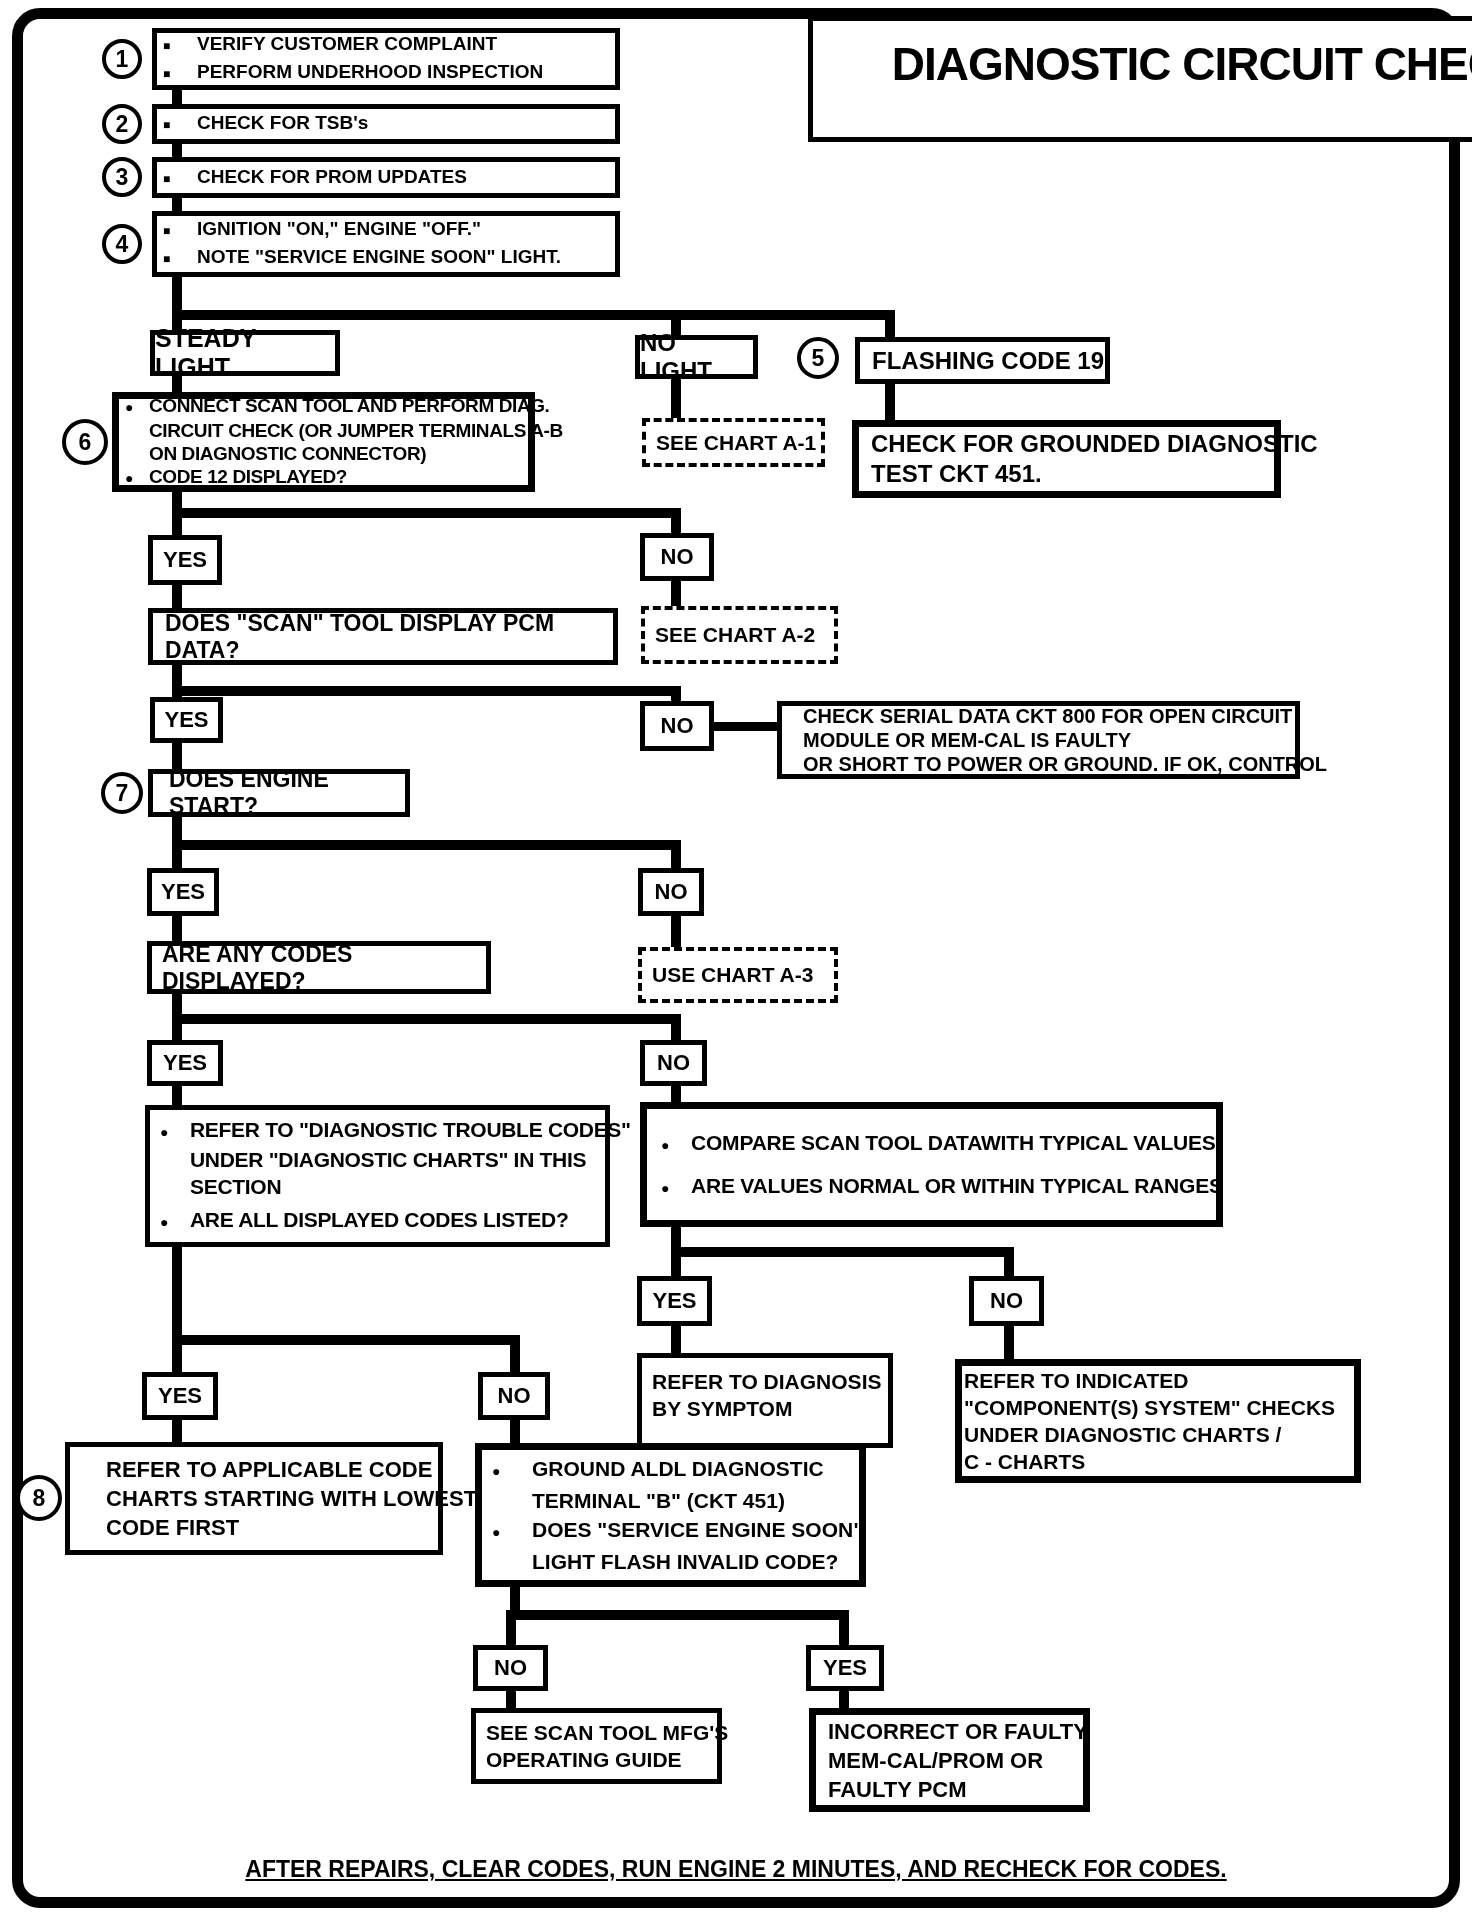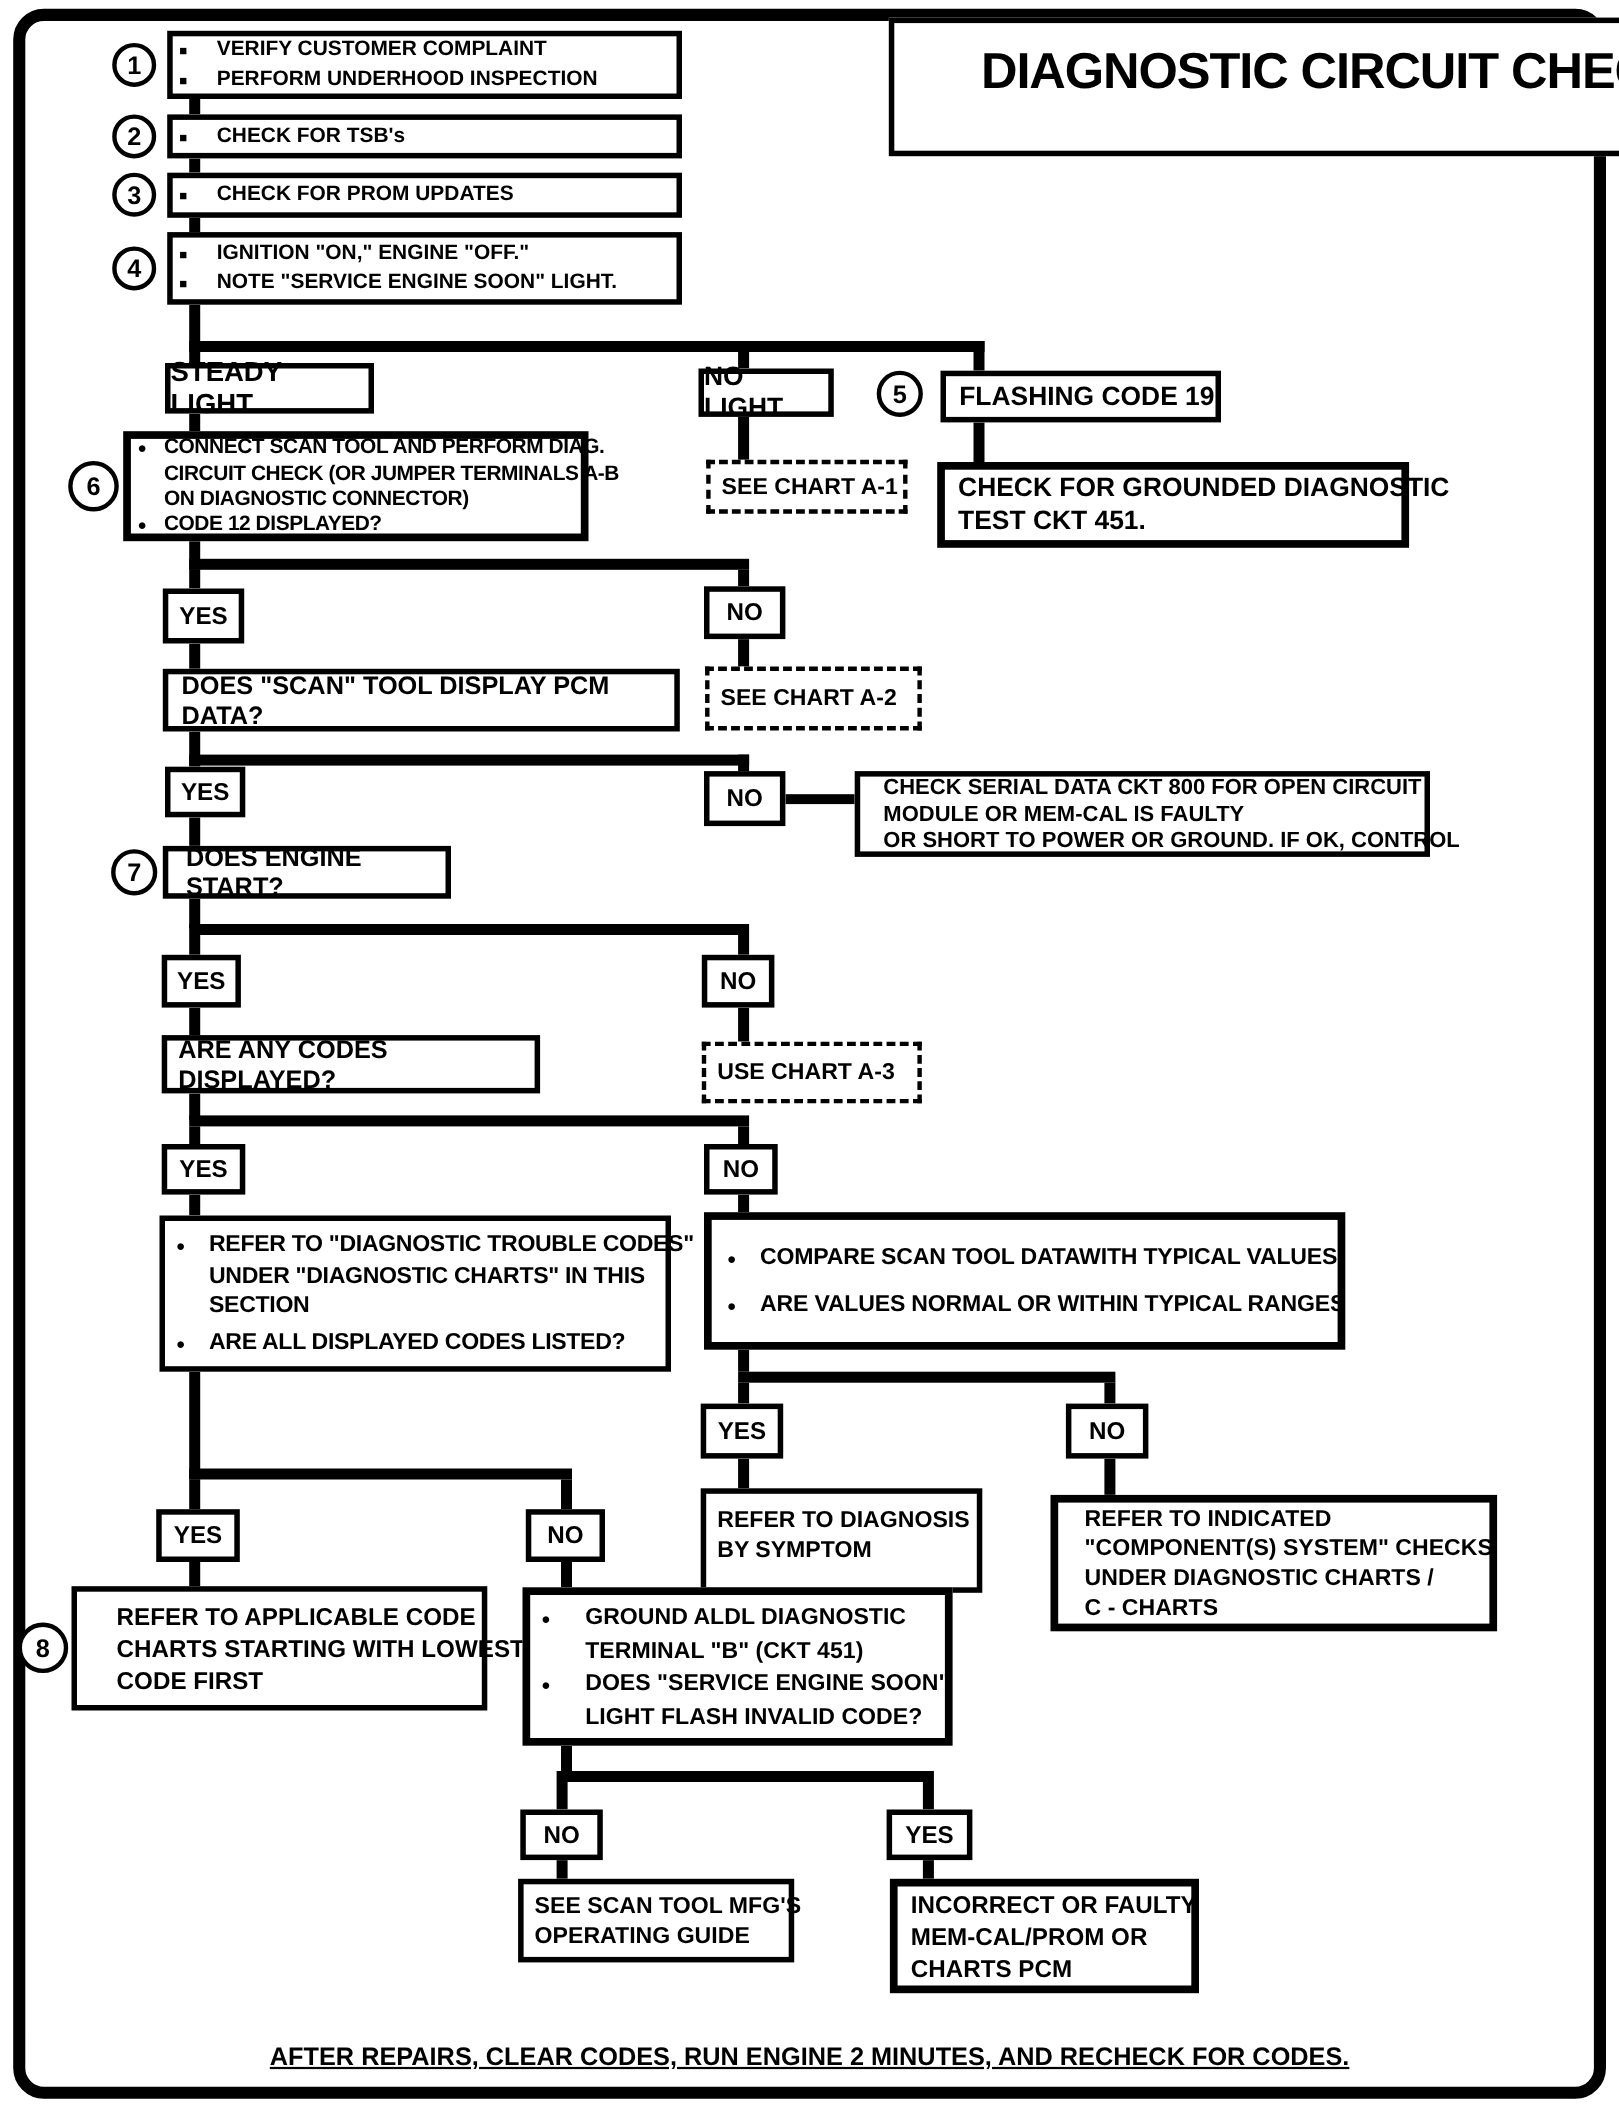--- a/index.html
+++ b/index.html
@@ -320,21 +320,21 @@
       <div class="ln">
           <span>REFER TO DIAGNOSIS</span>
         </div>
       <div class="ln">
           <span>BY SYMPTOM</span>
         </div>
     </div>
   </div>
 
   <div class="bx thick plain f21" style="left:955px;top:1359px;width:406px;height:124px">
-    <div class="lines" style="padding-left:24px">
+    <div class="lines" style="padding-left:2px">
       <div class="ln">
           <span>REFER TO INDICATED</span>
         </div>
       <div class="ln">
           <span>"COMPONENT(S) SYSTEM" CHECKS</span>
         </div>
       <div class="ln">
           <span>UNDER DIAGNOSTIC CHARTS /</span>
         </div>
       <div class="ln">
@@ -403,21 +403,21 @@
 
   <div class="bx thick plain f22" style="left:809px;top:1708px;width:281px;height:104px">
     <div class="lines" style="padding-left:12px">
       <div class="ln" style="line-height:29px">
           <span>INCORRECT OR FAULTY</span>
         </div>
       <div class="ln" style="line-height:29px">
           <span>MEM-CAL/PROM OR</span>
         </div>
       <div class="ln" style="line-height:29px">
-          <span>CHARTS PCM</span>
+          <span>FAULTY PCM</span>
         </div>
     </div>
   </div>
 
   <div class="footer">
     <span>AFTER REPAIRS, CLEAR CODES, RUN ENGINE 2 MINUTES, AND RECHECK FOR CODES.</span>
   </div>
 </div>
 
 </body></html>

